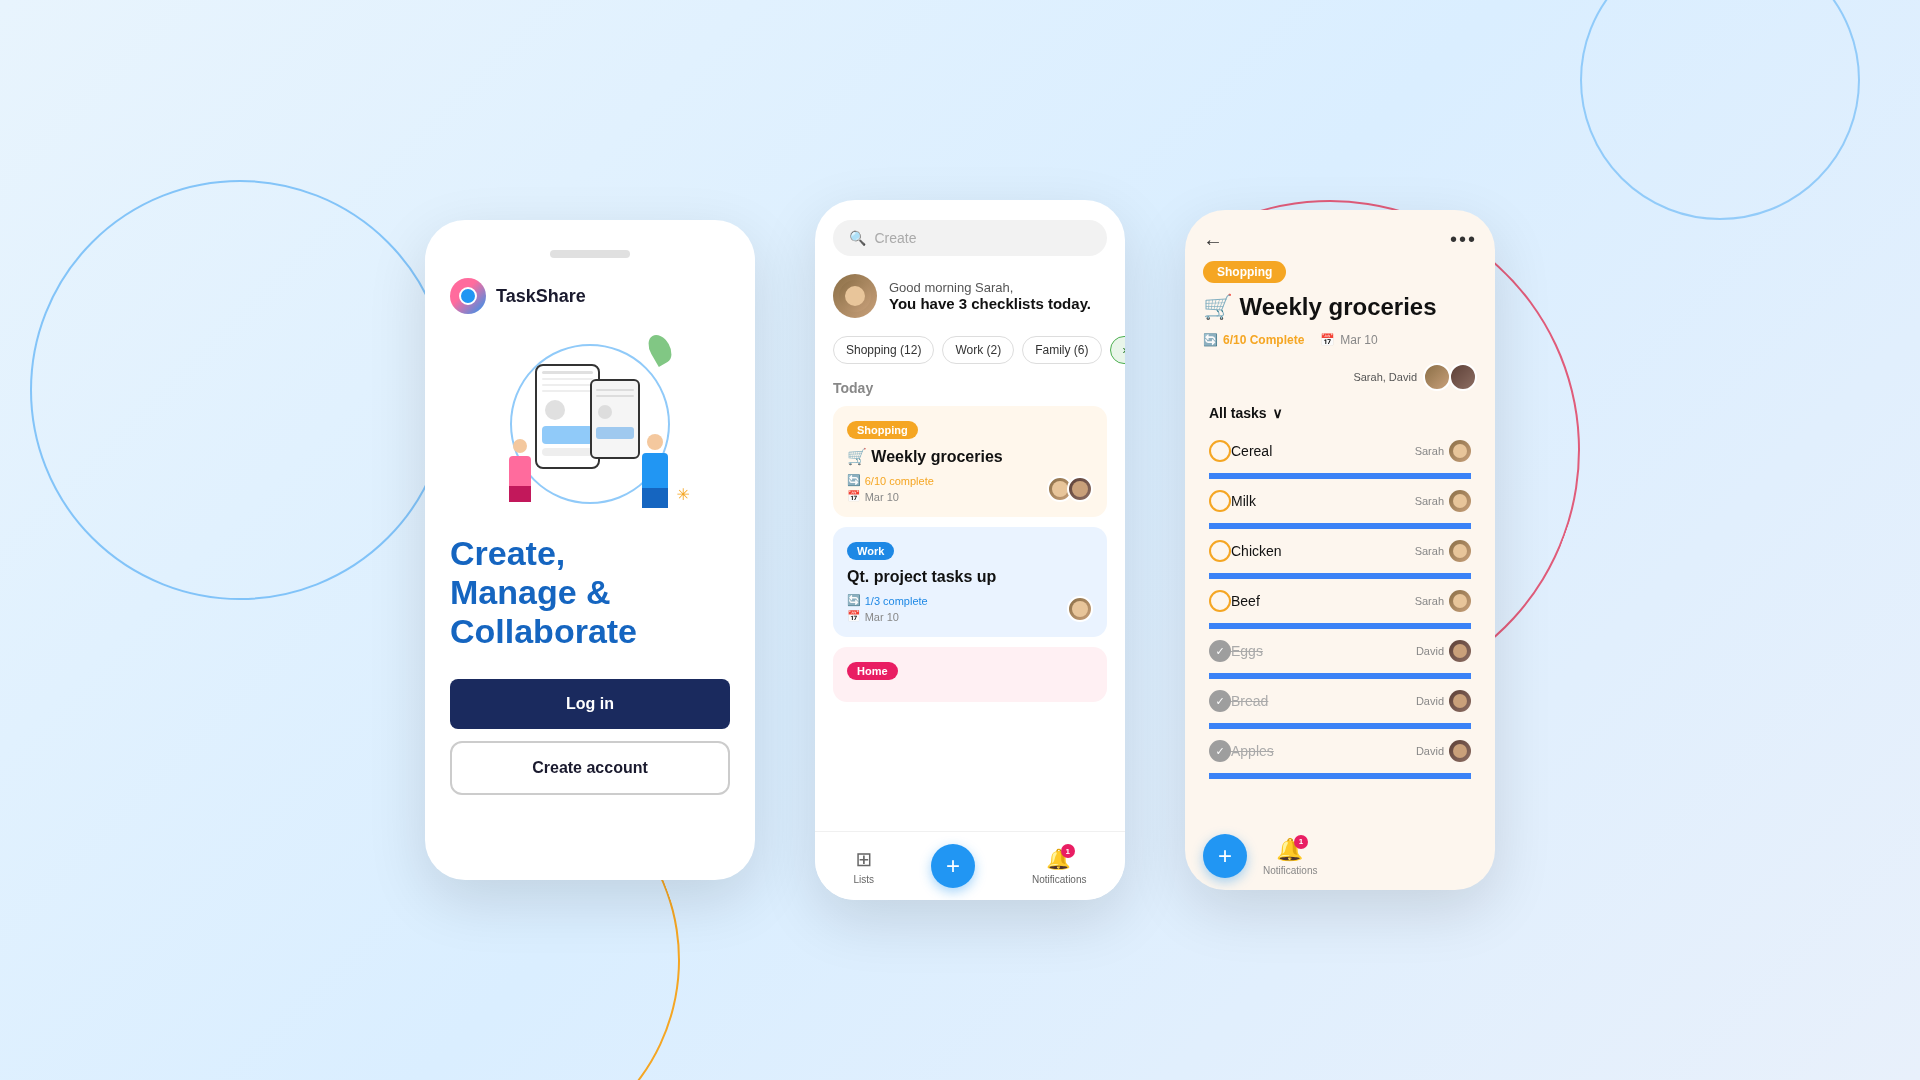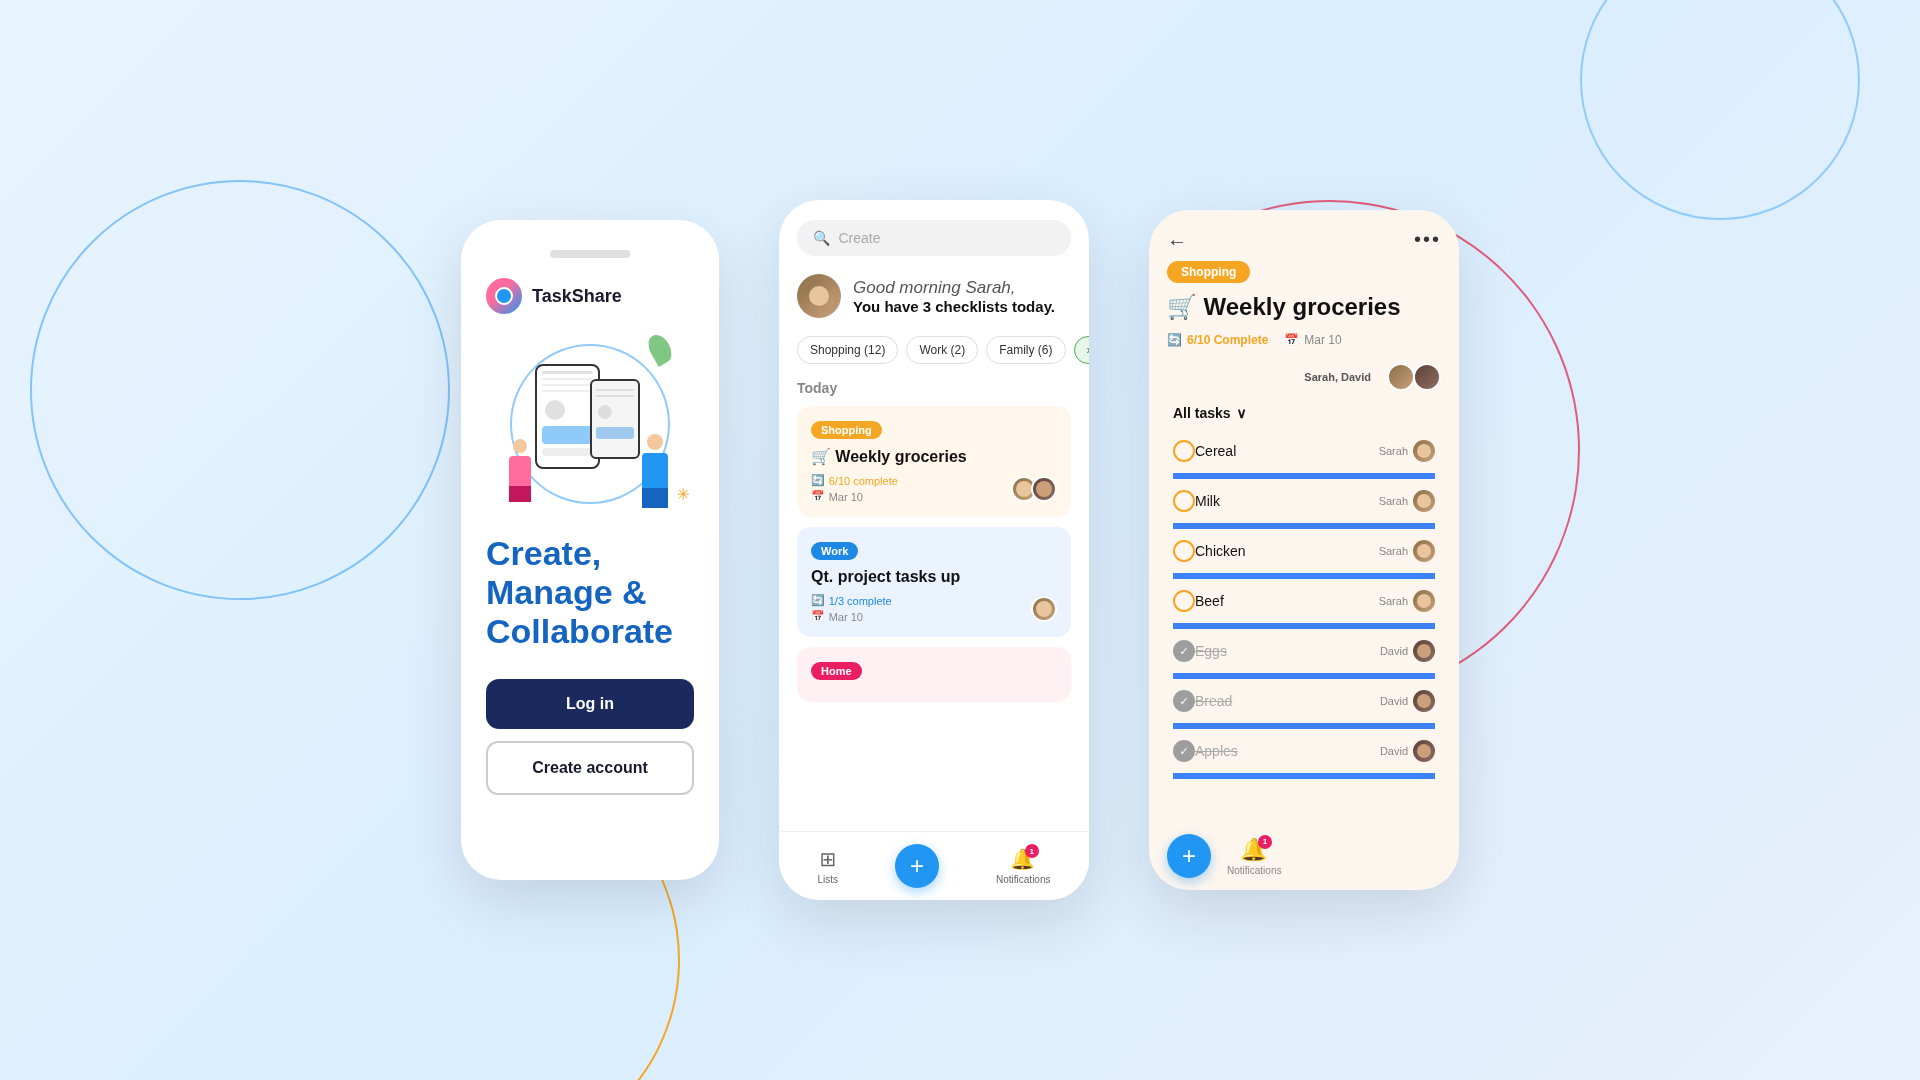--- a/index.html
+++ b/index.html
@@ -73,21 +73,21 @@
     .phone {
       background: #fff;
       border-radius: 40px;
       box-shadow: 0 20px 60px rgba(0,0,0,0.12);
       position: relative;
       overflow: hidden;
     }
 
     
     .phone-1 {
-      width: 258px;
+      width: 330px;
       height: 660px;
       padding: 30px 25px;
       display: flex;
       flex-direction: column;
       align-items: center;
     }
     .phone-1 .notch {
       width: 80px;
       height: 8px;
       background: #e0e0e0;
@@ -221,21 +221,21 @@
       margin-bottom: 28px;
       text-align: left;
       align-self: flex-start;
     }
     .btn-login {
       width: 100%;
       padding: 16px;
       background: #1a2a5e;
       color: #fff;
       border: none;
-      border-radius: 13px;
+      border-radius: 8px;
       font-size: 16px;
       font-weight: 600;
       cursor: pointer;
       margin-bottom: 12px;
     }
     .btn-create {
       width: 100%;
       padding: 16px;
       background: #fff;
       color: #1a1a2e;
@@ -283,23 +283,22 @@
       height: 44px;
       border-radius: 50%;
       background: linear-gradient(135deg, #8b6f47, #c8a07a);
       flex-shrink: 0;
       overflow: hidden;
       display: flex;
       align-items: center;
       justify-content: center;
     }
     .greeting-text .line1 {
-      font-size: 17px;
+      font-size: 13px;
       color: #555;
-      font-style: italic;
     }
     .greeting-text .line2 {
       font-size: 15px;
       font-weight: 700;
       color: #111;
     }
     .filter-row {
       display: flex;
       gap: 8px;
       margin-bottom: 16px;
@@ -822,21 +821,21 @@
       <div class="detail-title">🛒 Weekly groceries</div>
       <div class="detail-meta-row">
         <div class="detail-meta-item progress">
           <span>🔄</span>
           <span>6/10 Complete</span>
         </div>
         <div class="detail-meta-item">
           <span>📅</span>
           <span>Mar 10</span>
         </div>
-        <div style="display:flex;align-items:center;gap:16px;margin-left:auto;font-weight:bold;">
+        <div style="display:flex;align-items:center;gap:6px;margin-left:auto;">
           <span style="font-size:11px;color:#555;">Sarah, David</span>
           <div class="detail-avatars">
             <div class="detail-avatar"></div>
             <div class="detail-avatar" style="background:linear-gradient(135deg,#5d4037,#8d6e63);"></div>
           </div>
         </div>
       </div>
     </div>
 
     <div class="tasks-section">

